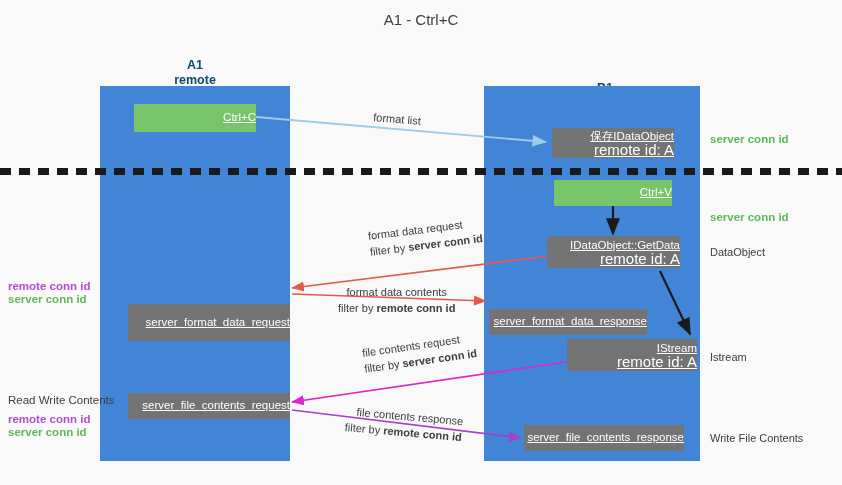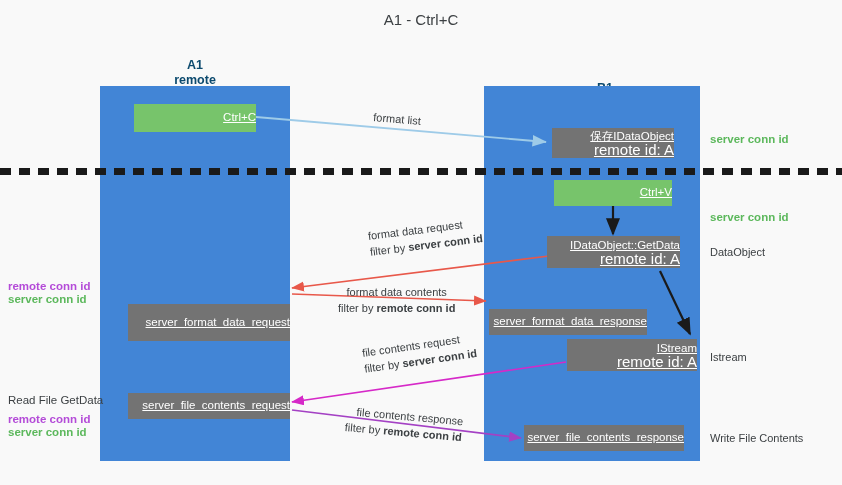--- a/index.html
+++ b/index.html
@@ -184,17 +184,17 @@
 
   <div class="lbl green" style="left:710px;top:132px;">server conn id</div>
   <div class="lbl green" style="left:710px;top:210px;">server conn id</div>
   <div class="lbl right-note" style="left:710px;top:245px;">DataObject</div>
   <div class="lbl right-note" style="left:710px;top:350px;">Istream</div>
   <div class="lbl right-note" style="left:710px;top:431px;">Write File Contents</div>
 
   <div class="lbl purple" style="left:8px;top:279px;">remote conn id</div>
   <div class="lbl green" style="left:8px;top:292px;">server conn id</div>
 
-  <div class="lbl dark" style="left:8px;top:393px;">Read File GetData</div>
+  <div class="lbl dark" style="left:8px;top:393px;">Read Write Contents</div>
   <div class="lbl purple" style="left:8px;top:412px;">remote conn id</div>
   <div class="lbl green" style="left:8px;top:425px;">server conn id</div>
 
 </div>
 
 </body></html>

